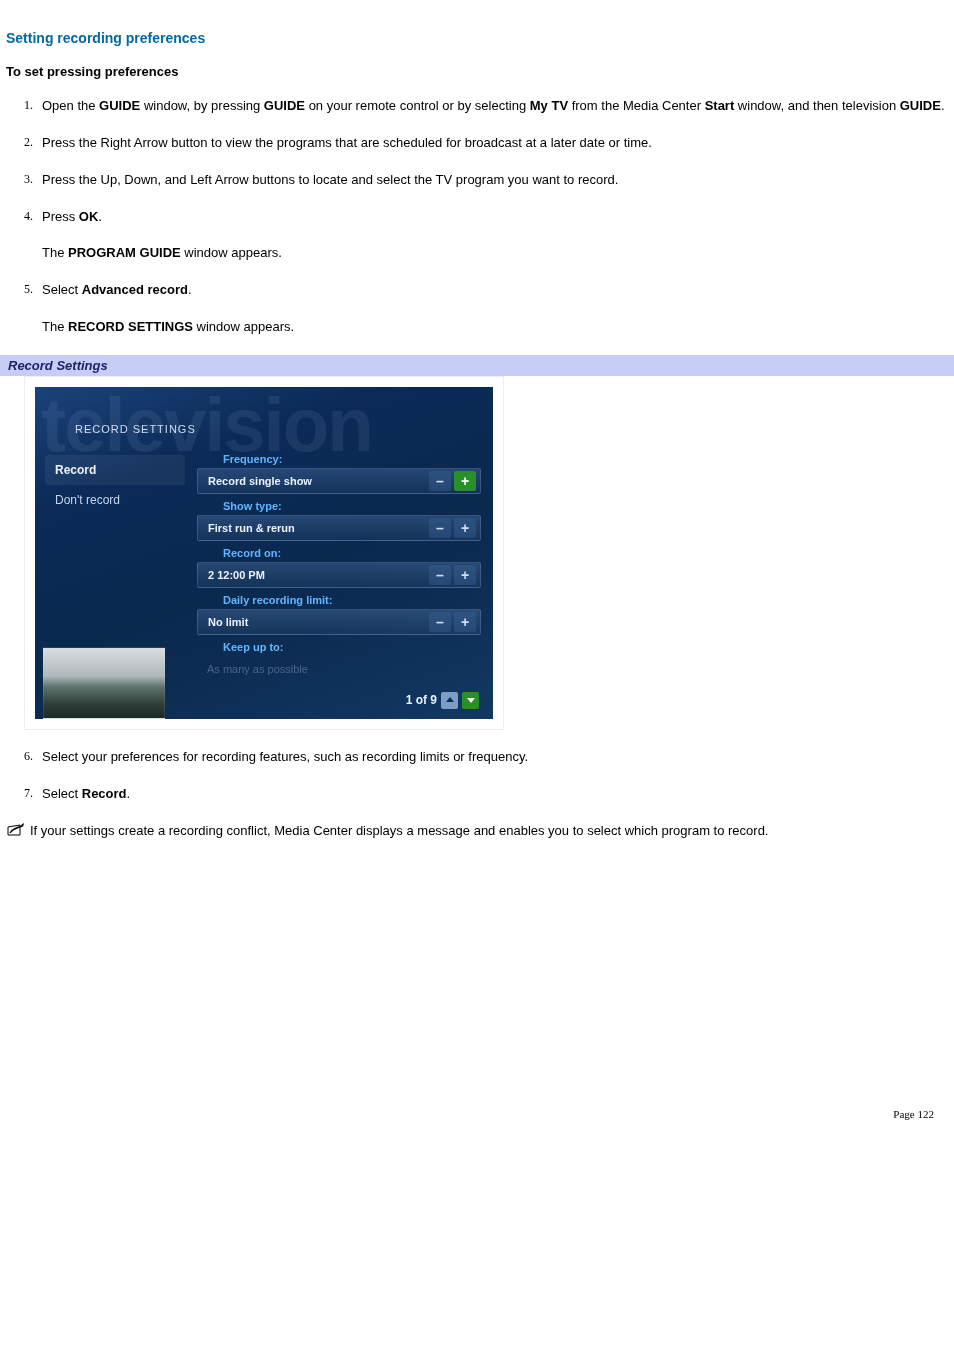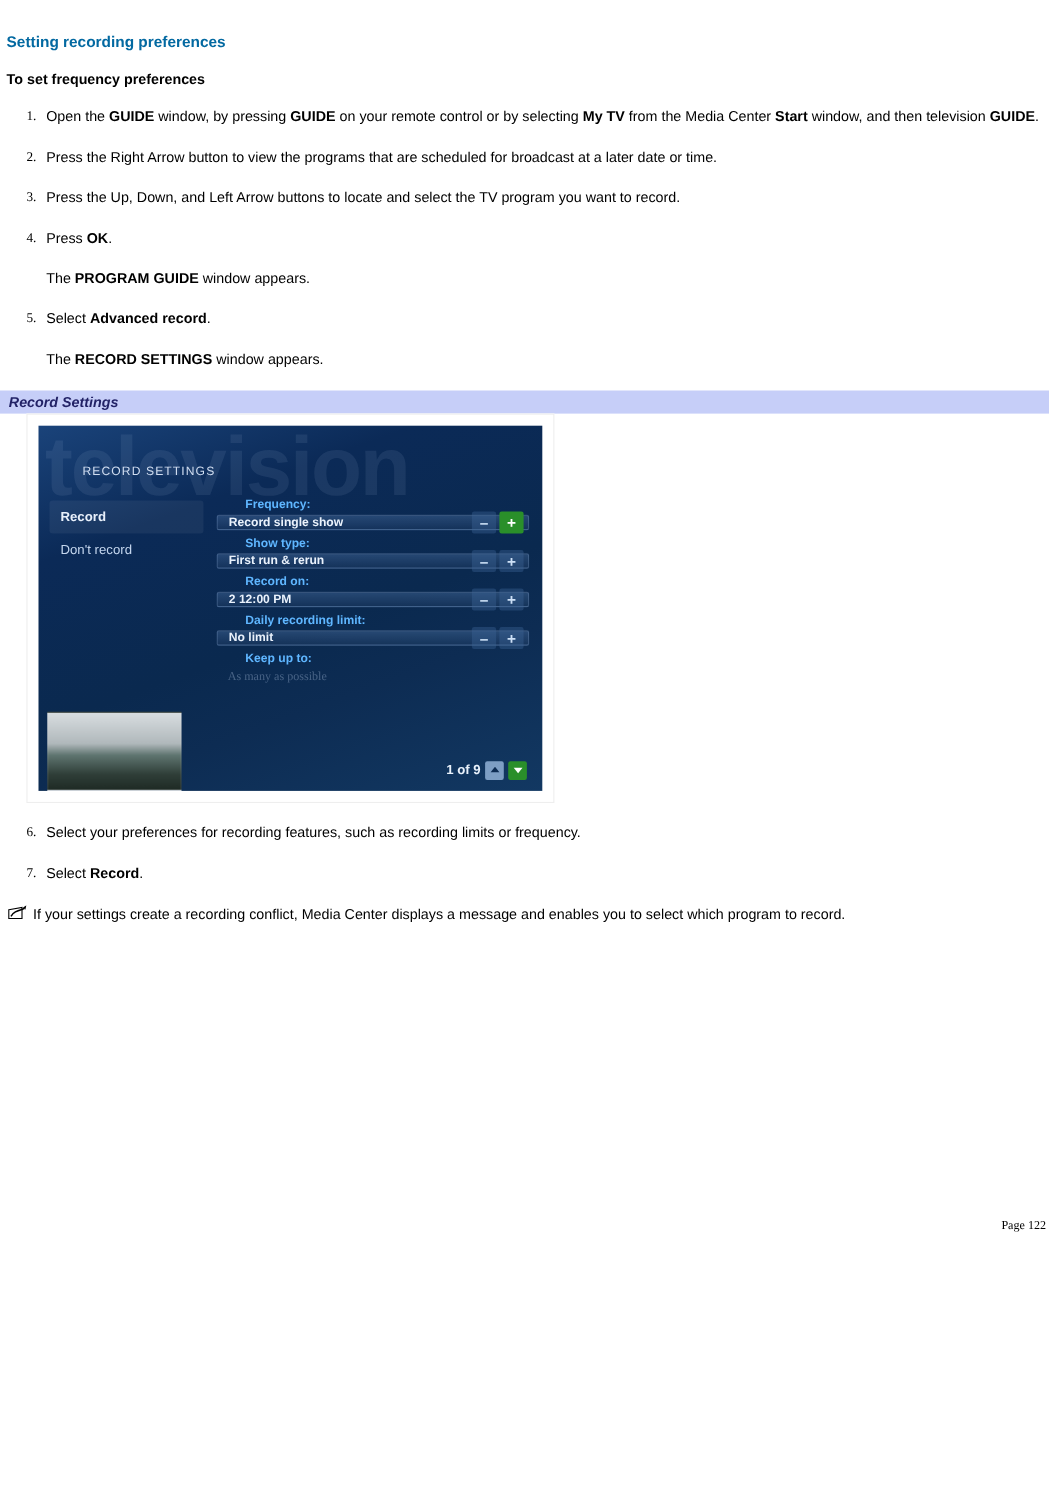--- a/index.html
+++ b/index.html
@@ -115,40 +115,40 @@
     .glabel {
       color: #5fb6ff;
       font-size: 11px;
       font-weight: bold;
       margin: 0 0 3px 2px;
       padding-left: 24px;
     }
     .gval {
       display: flex;
       align-items: center;
-      height: 14px;
+      height: 26px;
       background: linear-gradient(to bottom, rgba(90,130,180,0.35), rgba(40,70,110,0.35));
       border: 1px solid rgba(150,180,220,0.25);
       border-radius: 2px;
       padding: 0 4px 0 10px;
     }
     .gval .gtext { flex: 1; color: #eaf2fc; font-size: 11px; font-weight: bold; }
     .spin { display: flex; gap: 3px; }
     .spin-btn {
       width: 22px; height: 20px;
       display: flex; align-items: center; justify-content: center;
       color: #cde0f6; font-size: 14px; font-weight: bold;
       border-radius: 2px;
       cursor: pointer;
     }
     .spin-btn.minus { background: rgba(60,100,150,0.4); }
     .spin-btn.plus  { background: rgba(60,100,150,0.4); }
     .spin-btn.hl { background: #2a8f2a; color: #fff; }
     .keepup .gval { background: transparent; border: none; padding-left: 10px; }
-    .keepup .gtext { color: rgba(180,200,230,0.35); font-weight: normal; font-family: Liberation Serif, serif; }
+    .keepup .gtext { color: rgba(180,200,230,0.35); font-weight: normal; }
     .pager {
       position: absolute;
       right: 14px; bottom: 10px;
       display: flex; align-items: center; gap: 4px;
       color: #e8f1fb; font-size: 12px; font-weight: bold;
     }
     .pgbtn {
       width: 17px; height: 17px;
       display: flex; align-items: center; justify-content: center;
       font-size: 10px;
@@ -162,32 +162,32 @@
     .note-icon {
       display: inline-block;
       width: 20px; height: 14px;
       vertical-align: -2px;
       margin-right: 4px;
     }
     .footer {
       text-align: right;
       font-family: Georgia, "Times New Roman", serif;
       font-size: 11px;
-      padding: 8px 3px 18px 0;
+      padding: 8px 20px 18px 0;
       margin-top: 260px;
     }
   </style>
 </head>
 <body>
 
 <div class="content">
   <h2 class="page-title">Setting recording preferences</h2>
 
 
-  <p class="subhead">To set frequency preferences</p>
+  <p class="subhead">To set pressing preferences</p>
 
   <ol class="steps">
     <li>
       <span class="num">1.</span>
       <span class="txt">
         <span>Open the </span><b>GUIDE</b><span> window, by pressing </span><b>GUIDE</b><span> on your remote control or by selecting </span><b>My TV</b><span> from the Media Center </span><b>Start</b><span> window, and then television </span><b>GUIDE</b><span>.</span>
       </span>
     </li>
     <li>
       <span class="num">2.</span>

